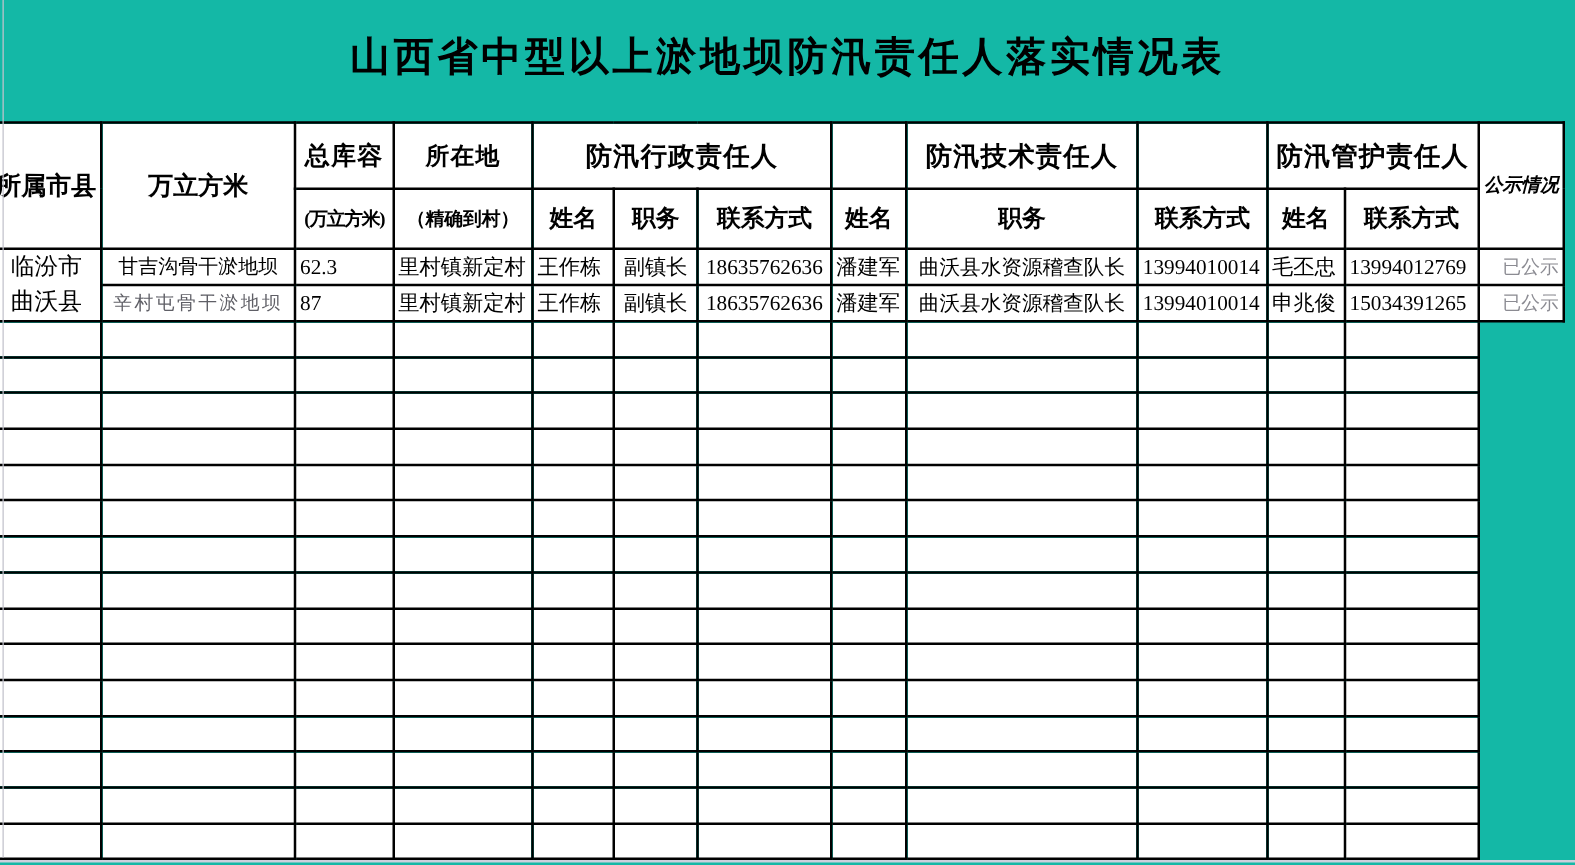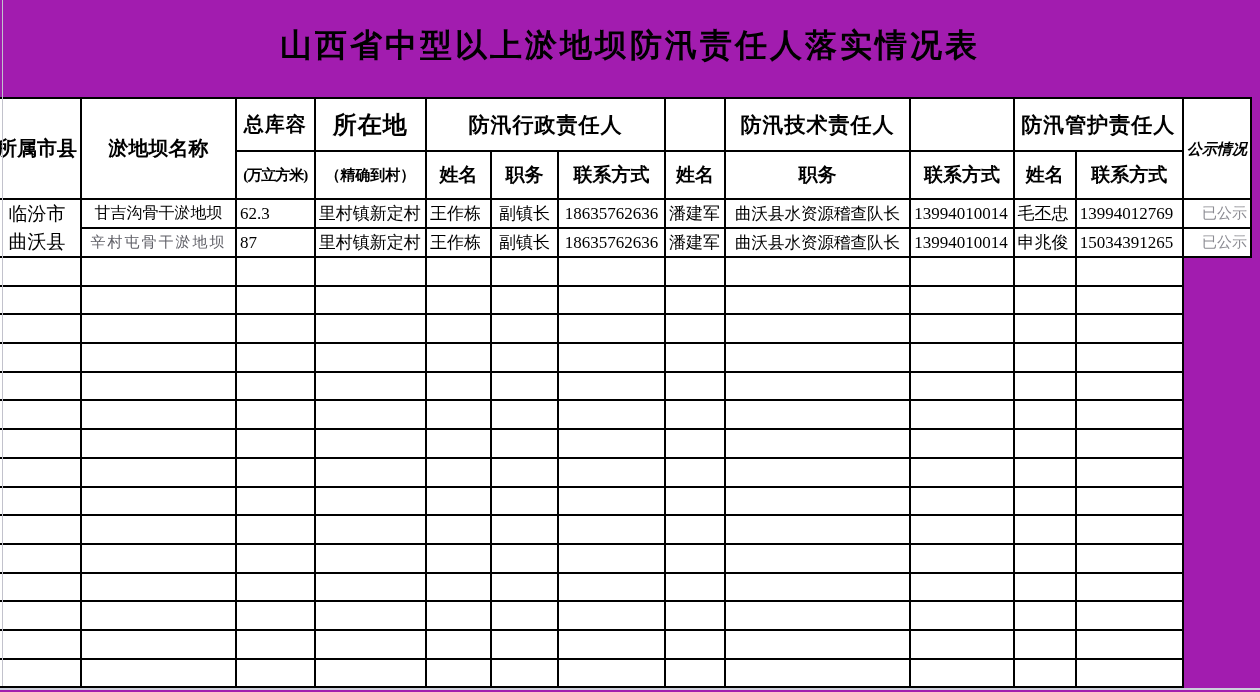--- a/index.html
+++ b/index.html
@@ -5,21 +5,21 @@
   :root{
     --grid:#000000;
     --muted-text:#5f5f66;
     --publicity-text:#8b8b92;
     --bottom-edge:#ccd0dc;
     --left-edge-line:#c2c2cc;
   }
   html,body{margin:0;padding:0;background:#ffffff;}
   body{font-family:"Liberation Serif","DejaVu Serif",serif;color:#000;}
   #screen{
-    position:relative;width:1260px;height:692px;background:#a21caf;
+    position:relative;width:1260px;height:692px;background:#14b8a6;
     overflow:hidden;
   }
   .page-title{
     position:absolute;top:24px;left:0;width:1260px;
     text-align:center;font-size:32px;font-weight:bold;
     letter-spacing:3px;white-space:nowrap;
   }
   .left-edge-line{
     position:absolute;left:2px;top:0;width:1px;height:686px;
     background:var(--left-edge-line,#c2c2cc);pointer-events:none;z-index:5;
@@ -80,23 +80,23 @@
         <col style="width:190px">
       <col style="width:104px">
         <col style="width:63px">
         <col style="width:109px">
       <col style="width:66px">
     </colgroup>
 
     <thead>
       <tr class="h1">
         <th rowspan="2" class="span2">所属市县</th>
-        <th rowspan="2" class="span2">淤地坝名称</th>
+        <th rowspan="2" class="span2">万立方米</th>
         <th class="group" style="font-size:20px">总库容</th>
-        <th class="group" style="font-size:24px">所在地</th>
+        <th class="group" style="font-size:19px">所在地</th>
         <th colspan="3" class="group">防汛行政责任人</th>
         <th></th>
         <th class="group">防汛技术责任人</th>
         <th></th>
         <th colspan="2" class="group">防汛管护责任人</th>
         <th rowspan="2" class="pubhead">公示情况</th>
       </tr>
       <tr class="h2">
         <th class="unit">(万立方米)</th>
         <th class="sub" style="font-size:15px">（精确到村）</th>

